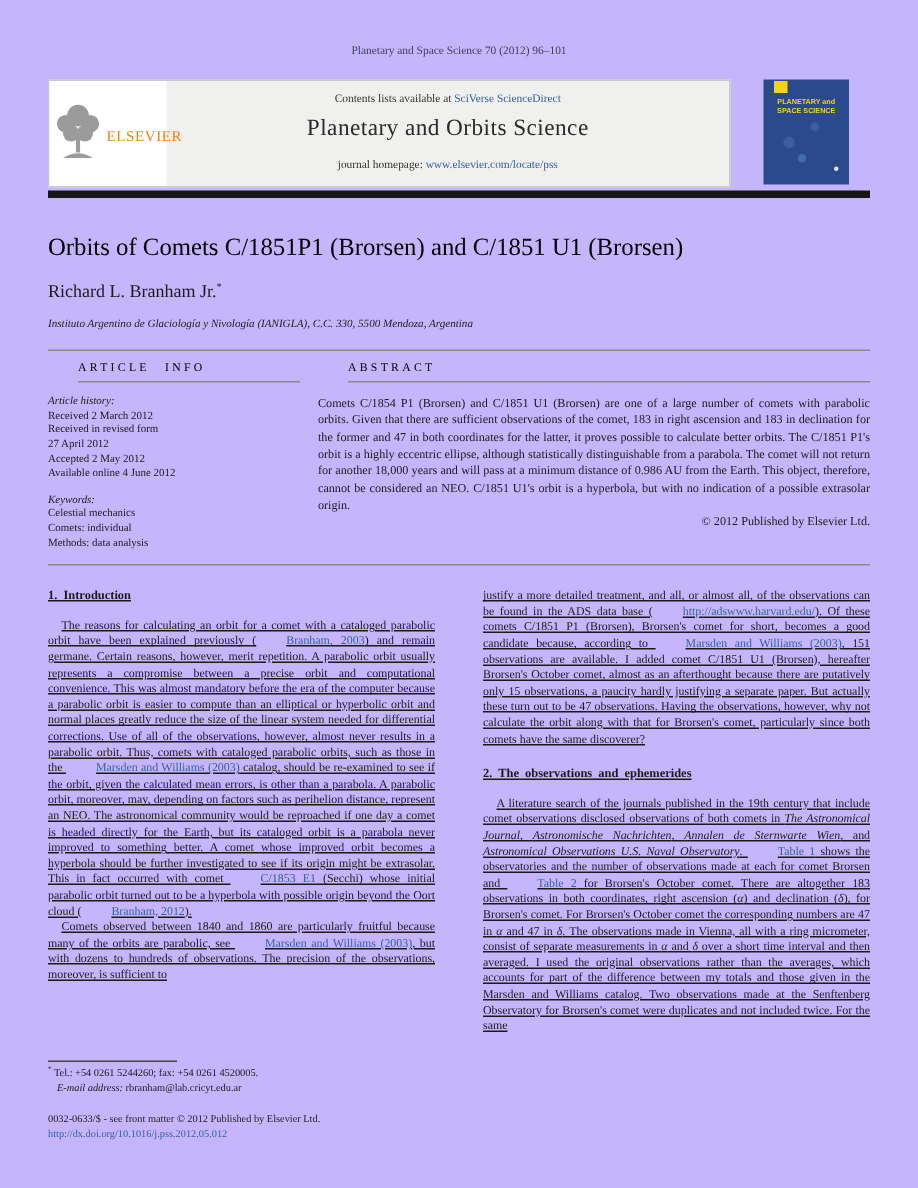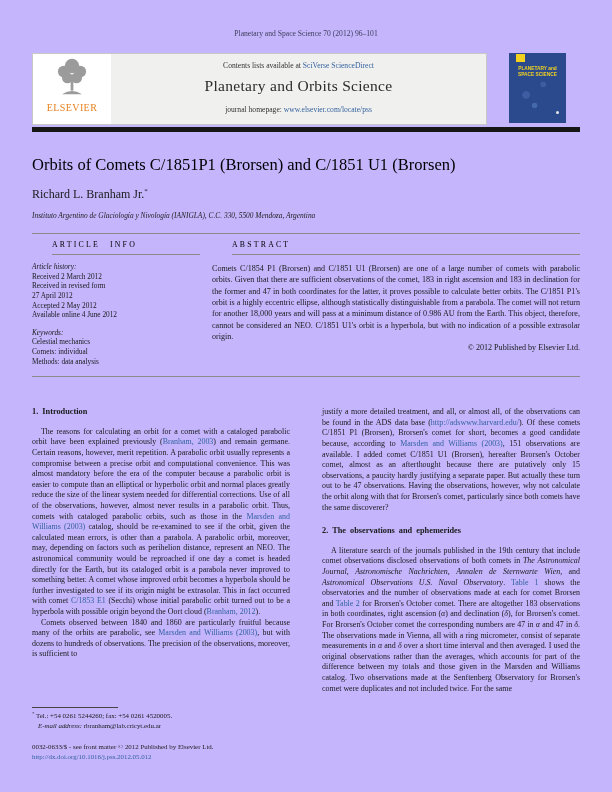--- a/index.html
+++ b/index.html
@@ -9,21 +9,21 @@
     font-family:"Liberation Serif", serif;color:#1a1a1a;
   }
   
   .journal-ref{padding-top:29px;text-align:center;font-size:7.6px;color:#3f3f5a;}
   
   .banner-row{margin-top:15px;display:flex;align-items:flex-start;}
   .banner-box{
     flex:none;width:455px;height:72px;background:#f0f0ee;
     border:1px solid #c9c9c5;display:flex;box-sizing:border-box;
   }
-  .logo-area{width:78px;background:#ffffff;display:flex;flex-direction:column;align-items:center;padding-top:3px;box-sizing:border-box;}
+  .logo-area{width:78px;background:#ffffff;display:flex;align-items:center;padding-top:3px;box-sizing:border-box;}
   .logo-text{font-size:10px;color:#e8821e;letter-spacing:.4px;margin-top:1px;}
   .banner-center{flex:1;text-align:center;padding-top:7px;border-radius:10px;}
   .contents-line{font-size:7.6px;color:#333;}
   .banner-title{font-size:15.5px;color:#2b2b2b;letter-spacing:.3px;margin-top:7px;}
   .homepage-line{font-size:7.6px;color:#333;margin-top:10px;}
   .link{color:#35629f;}
   .teal{color:#35629f;}
   
   .cover{flex:none;width:57px;height:70px;margin-left:22px;position:relative;
     background:#2b4a8e;
@@ -46,27 +46,27 @@
   .info-left{flex:none;width:168px;}
   .abstract-col{flex:1;margin-left:12px;}
   .block-heading{font-size:7.8px;letter-spacing:2.2px;word-spacing:6px;color:#000;
     padding:6px 0 5px;border-bottom:1px solid #8a8a8a;margin-left:20px;}
   .info-content{padding-top:7px;font-size:7.3px;line-height:1.32;}
   .info-label{font-style:italic;}
   .kw-label{font-style:italic;margin-top:8px;}
   .abstract-text{padding-top:8px;font-size:8.1px;line-height:1.4;text-align:justify;}
   .abstract-copyright{text-align:right;font-size:8.1px;margin-top:1px;}
   
-  .body-cols{margin-top:30px;display:flex;gap:32px;}
+  .body-cols{margin-top:15px;display:flex;gap:32px;text-decoration:underline;}
   .col{width:264px;font-size:7.95px;line-height:10.6px;text-align:justify;}
   .sec-heading{font-weight:bold;font-size:8.3px;margin:0 0 9px 0;word-spacing:2px;}
   .sec-heading.second{margin-top:13px;}
   .col p{margin:0;}
   .col p.indent{text-indent:9px;}
-  .s-link{color:#35629f;}
+  .s-link{color:#35629f;padding-left:20px;}
   .s-it{font-style:italic;}
   .s-sup{vertical-align:super;font-size:70%;}
   
   .footnote{position:absolute;left:32px;top:707px;width:264px;font-size:6.9px;line-height:1.35;}
   .footnote-rule{width:86px;border-top:1px solid #444;margin-bottom:3px;}
   .footnote .fn2{padding-left:6px;}
   
   .bottom-matter{position:absolute;left:32px;top:742px;font-size:6.9px;line-height:1.5;color:#222;}
 </style>
 </head>

